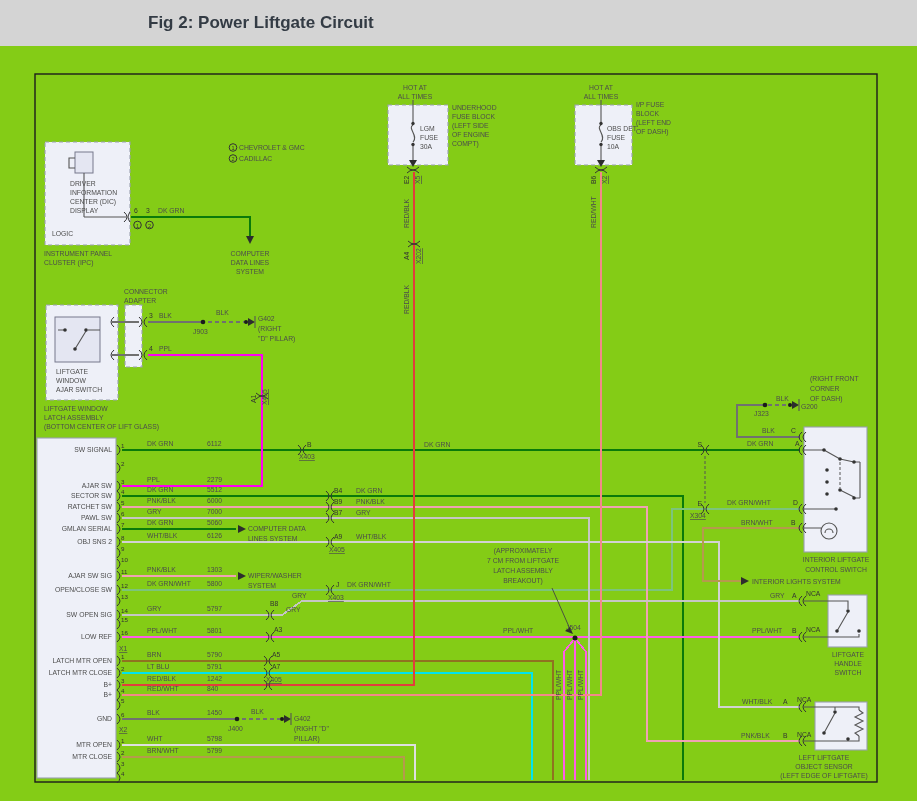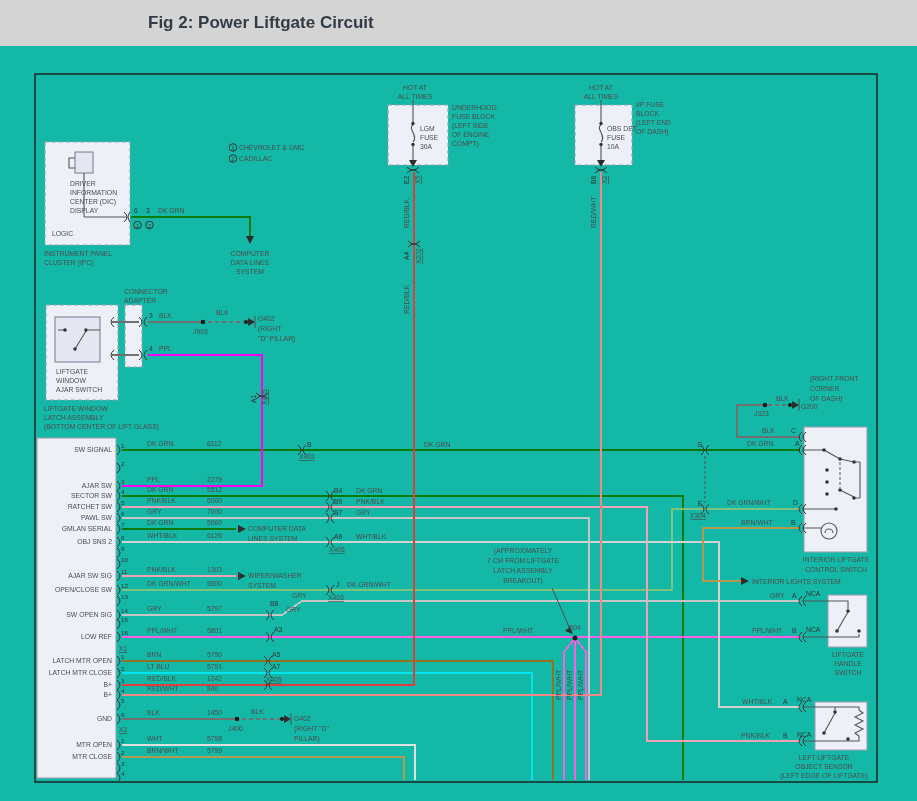--- a/index.html
+++ b/index.html
@@ -1,16 +1,16 @@
 <!DOCTYPE html>
 <html style="--bar-bg: #d4d4d4; --bar-text: #333b44; --box-fill: #eef0f8; --box-border: #9aa0b0; --inner-fill: #e4e6f2; --diag-border: #1c1c1c;"><head>
 <meta charset="utf-8">
 <style>
   html,body{margin:0;padding:0;background:#ffffff;}
-  .stage{position:relative;width:917px;height:801px;background:#14b8a6;overflow:hidden;
+  .stage{position:relative;width:917px;height:801px;background:#84cc16;overflow:hidden;
          font-family:"Liberation Sans", sans-serif;}
   .titlebar{position:absolute;top:0;left:0;width:100%;height:46px;
             background:var(--bar-bg,#d4d4d4);display:flex;align-items:center;}
   .titlebar .title{margin-left:148px;font-size:17px;font-weight:600;color:var(--bar-text,#333b44);}
   svg{position:absolute;top:0;left:0;}
   svg text{font-family:"Liberation Sans", sans-serif;}
   .box{fill:var(--box-fill,#eef0f8);stroke:var(--box-border,#9aa0b0);stroke-width:1.1;}
   .dashed{stroke-dasharray:4 3;}
   .inner{fill:var(--inner-fill,#e4e6f2);stroke:#77798c;stroke-width:1;}
   .sym{stroke:#555;stroke-width:1.1;fill:none;}

